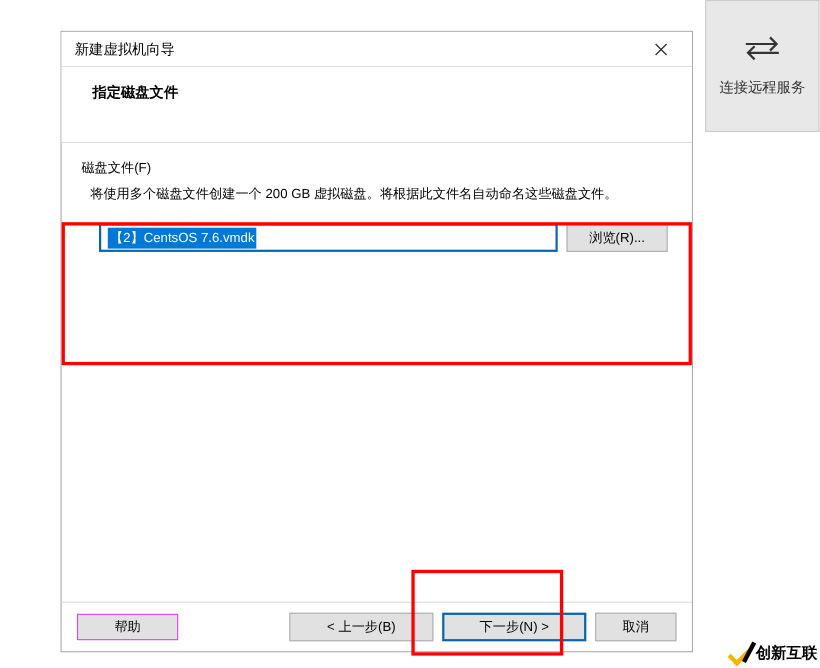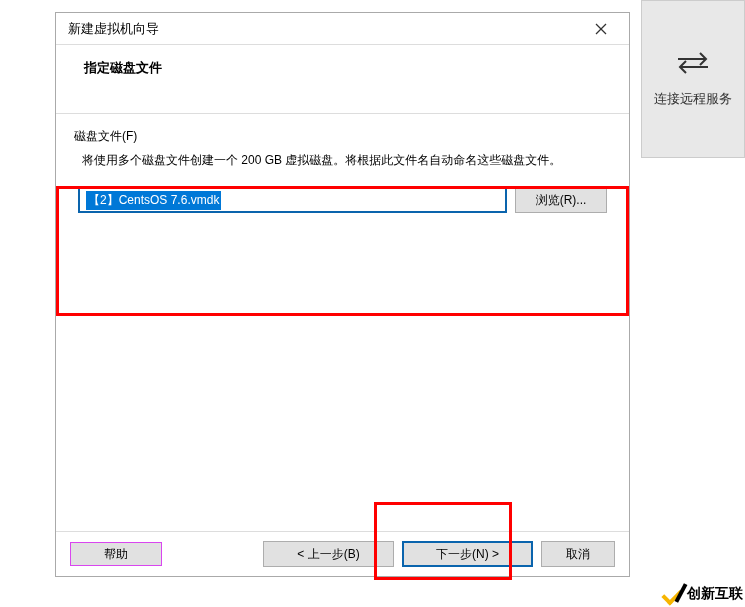--- a/index.html
+++ b/index.html
@@ -1,21 +1,21 @@
 <!DOCTYPE html>
 <html><head>
   <meta charset="utf-8">
   <style>
     * { box-sizing: border-box; margin: 0; padding: 0; }
     body { font-family: "Microsoft YaHei", "Segoe UI", sans-serif; font-size: 12px; background: #fff; width: 745px; height: 607px; position: relative; overflow: hidden; }
     
     .dialog {
       position: absolute;
       left: 55px;
-      top: 12px;
+      top: 28px;
       width: 575px;
       height: 565px;
       background: #fff;
       border: 1px solid #aaa;
       display: flex;
       flex-direction: column;
     }
     
     .titlebar {
       height: 32px;
@@ -55,21 +55,21 @@
       height: 130px;
       border: 3px solid #ff0000;
       pointer-events: none;
     }
     
     .input-row {
       display: flex;
       gap: 8px;
       align-items: flex-start;
       margin-top: 18px;
-      margin-left: 4px;
+      margin-left: 16px;
       margin-right: 4px;
     }
     .file-input {
       flex: 1;
       height: 26px;
       border: 2px solid #0a64ad;
       padding: 2px 6px;
       font-size: 12px;
       font-family: inherit;
       background: #fff;
@@ -121,21 +121,21 @@
       height: 78px;
       border: 3px solid #ff0000;
       pointer-events: none;
     }
     
     .side-panel {
       position: absolute;
       right: 0;
       top: 0;
       width: 104px;
-      height: 158px;
+      height: 120px;
       background: #e8e8e8;
       border: 1px solid #ccc;
       display: flex;
       flex-direction: column;
       align-items: center;
       justify-content: center;
       gap: 12px;
     }
     .side-icon svg { width: 34px; height: 24px; }
     .side-label { font-size: 13px; color: #333; text-align: center; }

